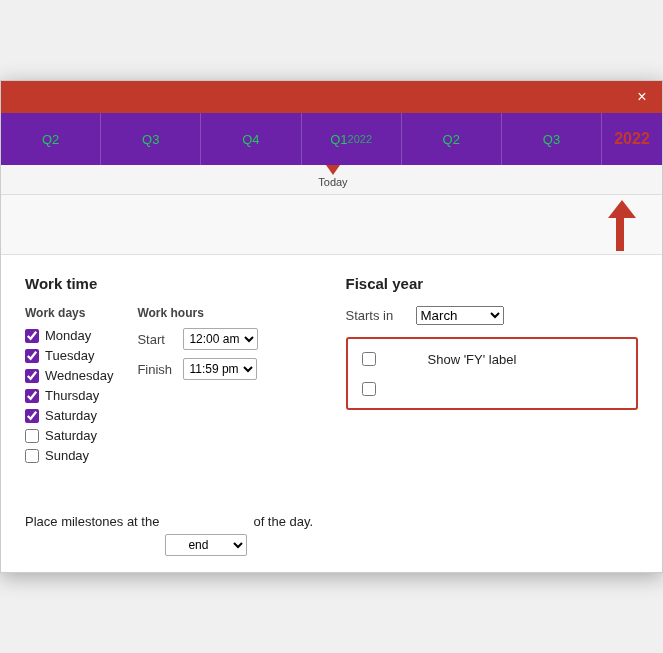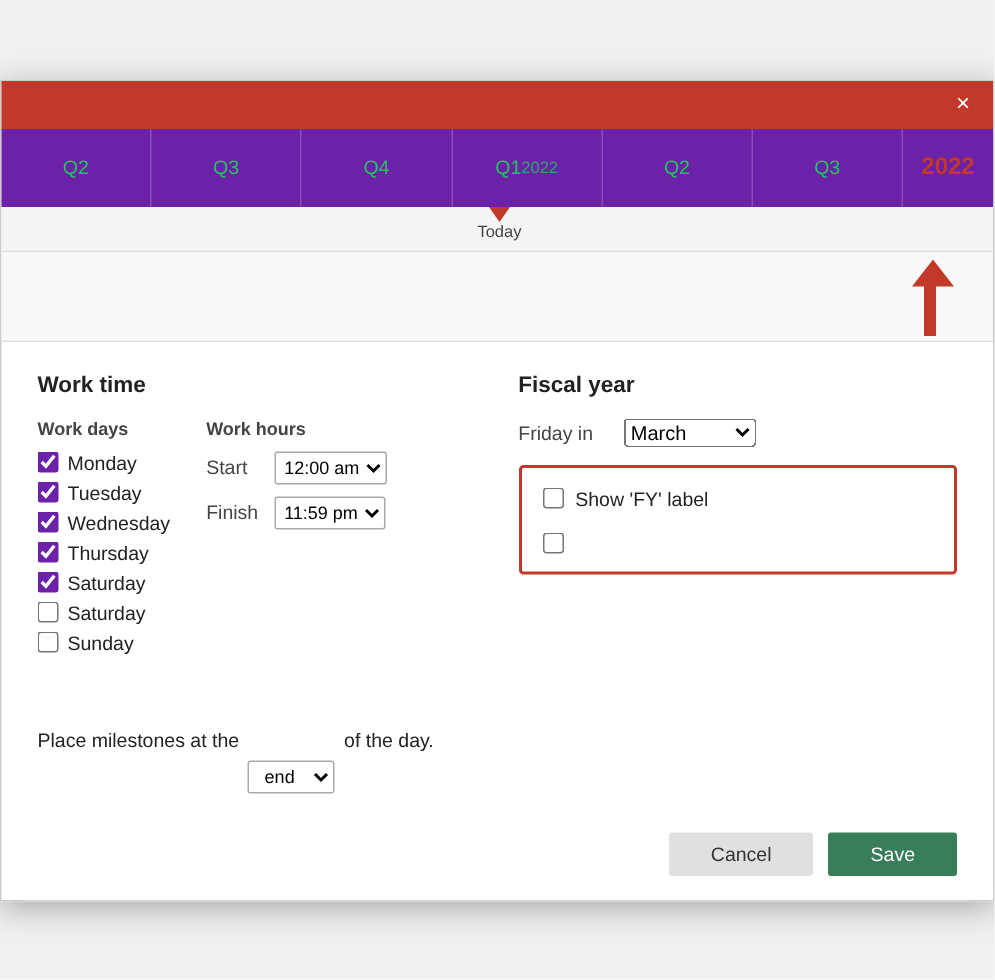--- a/index.html
+++ b/index.html
@@ -210,21 +210,21 @@
       display: flex;
       align-items: center;
       gap: 6px;
       margin-top: 18px;
       font-size: 13px;
       color: #222;
     }
     .milestones-row select {
       border: 1px solid #aaa;
       border-radius: 2px;
-      padding: 2px 6px;
+      padding: 2px 18px;
       font-size: 12px;
       background: #fff;
       cursor: pointer;
       margin-top: 48px;
     }
 
     
     .fiscal-year {
       flex: 1;
     }
@@ -256,20 +256,21 @@
       margin-bottom: 0;
     }
     .fiscal-checkbox-row input[type="checkbox"] {
       width: 14px;
       height: 14px;
       margin-top: 1px;
       flex-shrink: 0;
     }
     .fiscal-checkbox-label {
       line-height: 1.4;
+      margin-left: 44px;
     }
 
     
     .footer {
       display: flex;
       justify-content: flex-end;
       gap: 10px;
       padding: 10px 24px 16px 24px;
     }
     .btn {
@@ -401,21 +402,21 @@
           <option>end</option>
           <option>start</option>
         </select>
         <span>of the day.</span>
       </div>
     </div>
 
     <div class="fiscal-year">
       <div class="section-title">Fiscal year</div>
       <div class="starts-in-row">
-        <span class="starts-in-label">Friday in</span>
+        <span class="starts-in-label">Starts in</span>
         <select>
           <option>January</option>
           <option>February</option>
           <option selected="">March</option>
           <option>April</option>
           <option>May</option>
           <option>June</option>
           <option>July</option>
           <option>August</option>
           <option>September</option>
@@ -431,17 +432,13 @@
           <span class="fiscal-checkbox-label">Show 'FY' label</span>
         </div>
         <div class="fiscal-checkbox-row">
           <input type="checkbox" style="">
         </div>
       </div>
     </div>
 
   </div>
 
-  <div class="footer">
-    <button class="btn btn-cancel">Cancel</button>
-    <button class="btn btn-save">Save</button>
-  </div>
 </div>
 
 </body></html>

